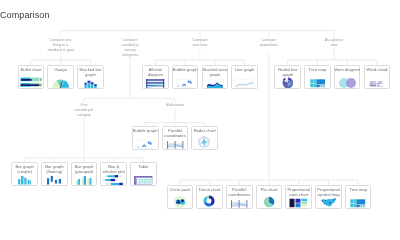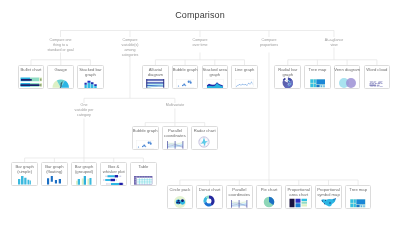--- a/index.html
+++ b/index.html
@@ -1,20 +1,20 @@
 <!DOCTYPE html>
 <html><head>
 <meta charset="utf-8">
 <title>Comparison</title>
 <style>
   html,body{margin:0;padding:0;}
   body{width:400px;height:218px;background:#ffffff;overflow:hidden;-webkit-font-smoothing:antialiased;
        font-family:"Liberation Sans",sans-serif;color:#808080;}
   #stage{position:relative;width:400px;height:218px;}
-  .ttl{position:absolute;left:0;top:9.6px;width:400px;text-align:center;
+  .ttl{position:absolute;left:0;top:9.6px;width:400px;text-align:left;
        font-size:9px;color:#3b3b3b;letter-spacing:.1px;}
   .lbl{position:absolute;text-align:center;font-size:3.6px;line-height:5px;color:#9a9a9a;white-space:pre-line;}
   .card{position:absolute;box-sizing:border-box;border:0.5px solid #dcdcdc;border-radius:1.5px;background:#fff;}
   .ct{position:absolute;left:-2px;right:-2px;top:2.2px;text-align:center;font-size:4.2px;line-height:4.6px;color:#6e6e6e;white-space:pre-line;}
   .ic{position:absolute;left:0;right:0;bottom:0.6px;height:13px;display:flex;align-items:flex-end;justify-content:center;}
   .ic svg{display:block;margin:0 auto;}
   svg.ln{position:absolute;left:0;top:0;width:400px;height:218px;pointer-events:none;}
 </style>
 </head>
 <body>

